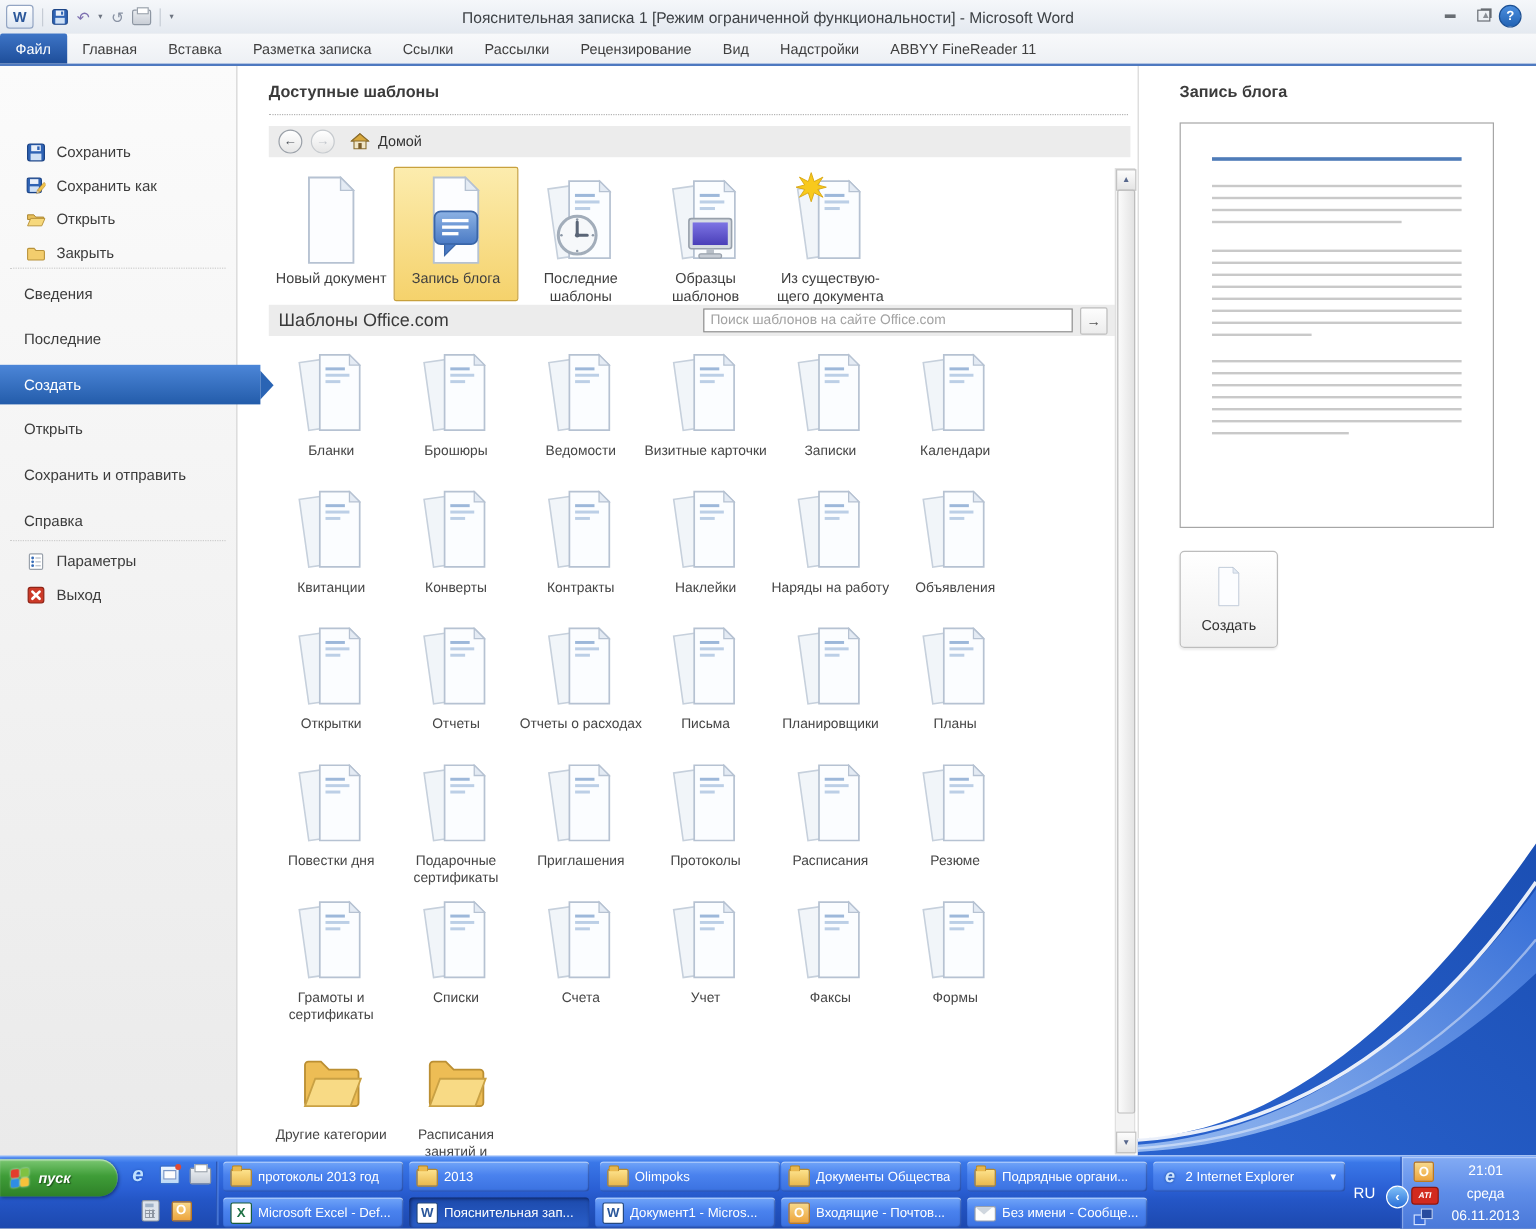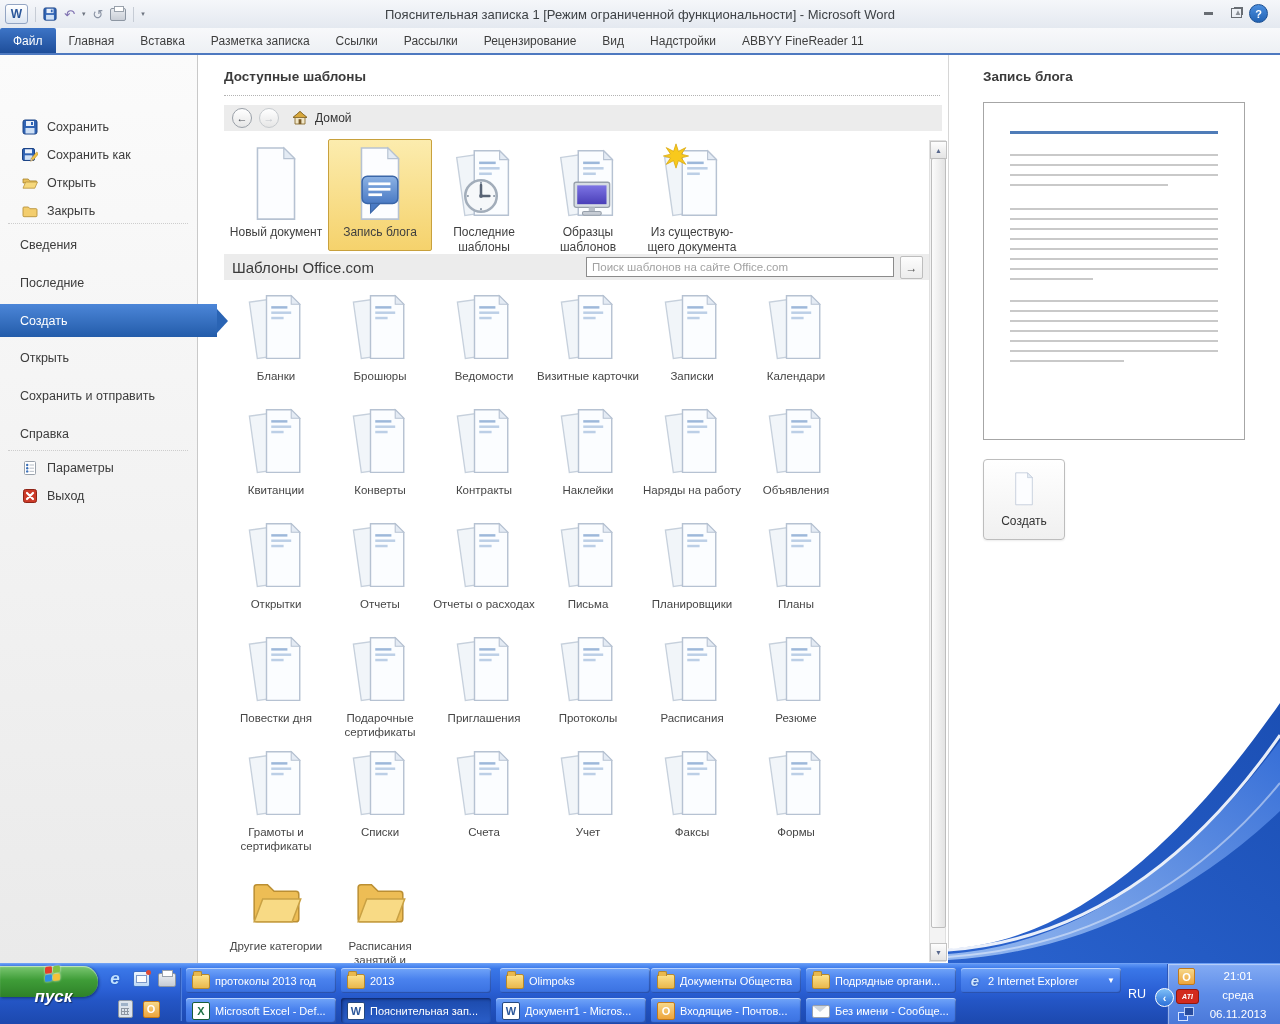--- a/index.html
+++ b/index.html
@@ -108,21 +108,21 @@
              justify-content:center;gap:7px;font-size:12px;color:#333;box-shadow:0 1px 2px rgba(0,0,0,.08);}
   .wave{position:absolute;right:0;bottom:0;width:332px;height:410px;pointer-events:none;}
   
   .taskbar{position:absolute;left:0;top:963px;width:1280px;height:61px;
            background:linear-gradient(#5e97f6 0%,#3a77e8 8%,#2a5fd4 45%,#2456c6 60%,#1c48ae 100%);
            border-top:1px solid #6ea0f5;box-sizing:border-box;}
   .start{position:absolute;left:0;top:2px;width:98px;height:31px;border-radius:0 15px 15px 0;
          background:linear-gradient(#7cc873,#3f9d38 45%,#2e8128);
          box-shadow:inset 0 1px 1px rgba(255,255,255,.55),1px 1px 3px rgba(0,0,20,.45);
          display:flex;align-items:center;gap:6px;padding-left:9px;box-sizing:border-box;
-         color:#fff;font-weight:bold;font-style:italic;font-size:17px;text-shadow:1px 1px 1px rgba(0,0,0,.45);flex-direction:column;}
+         color:#fff;font-weight:bold;font-style:italic;font-size:12px;text-shadow:1px 1px 1px rgba(0,0,0,.45);}
   .flag{width:17px;height:16px;display:grid;grid-template-columns:7px 7px;grid-template-rows:7px 7px;gap:1px;
         transform:skewY(-6deg);filter:drop-shadow(0 0 1px rgba(255,255,255,.8));}
   .flag i{border-radius:1.5px;}
   .f-r{background:#e33d2c;}.f-g{background:#7fc242;}.f-b{background:#2f8de4;}.f-y{background:#f6c23a;}
   .ql-ic{position:absolute;width:18px;height:18px;display:flex;align-items:center;justify-content:center;}
   .ie-e{font-style:italic;font-weight:bold;font-size:17px;color:#bfe0ff;text-shadow:0 0 2px #1a50b0;}
   .oe-box{width:15px;height:14px;background:linear-gradient(#eef6ff,#bcd8f5);border:1px solid #3a6fc8;border-radius:2px;position:relative;}
   .oe-box::before{content:"";position:absolute;left:2px;top:3px;width:9px;height:6px;background:#fdfdfd;border:1px solid #7b98c8;}
   .oe-box::after{content:"";position:absolute;right:-2px;top:-2px;width:5px;height:5px;border-radius:50%;background:#e04a33;}
   .prn{width:16px;height:12px;background:linear-gradient(#eceff3,#c6ccd5);border:1px solid #8d96a2;border-radius:2px;position:relative;}

